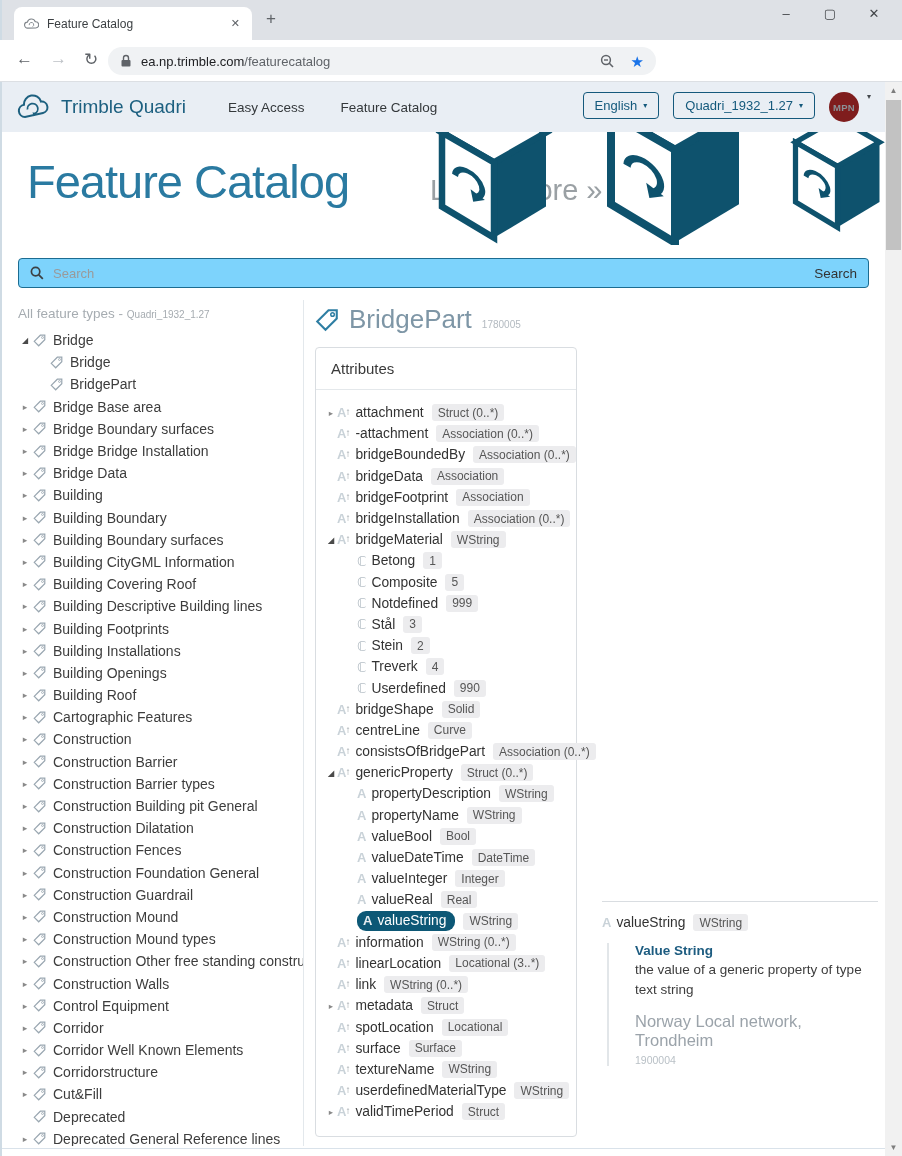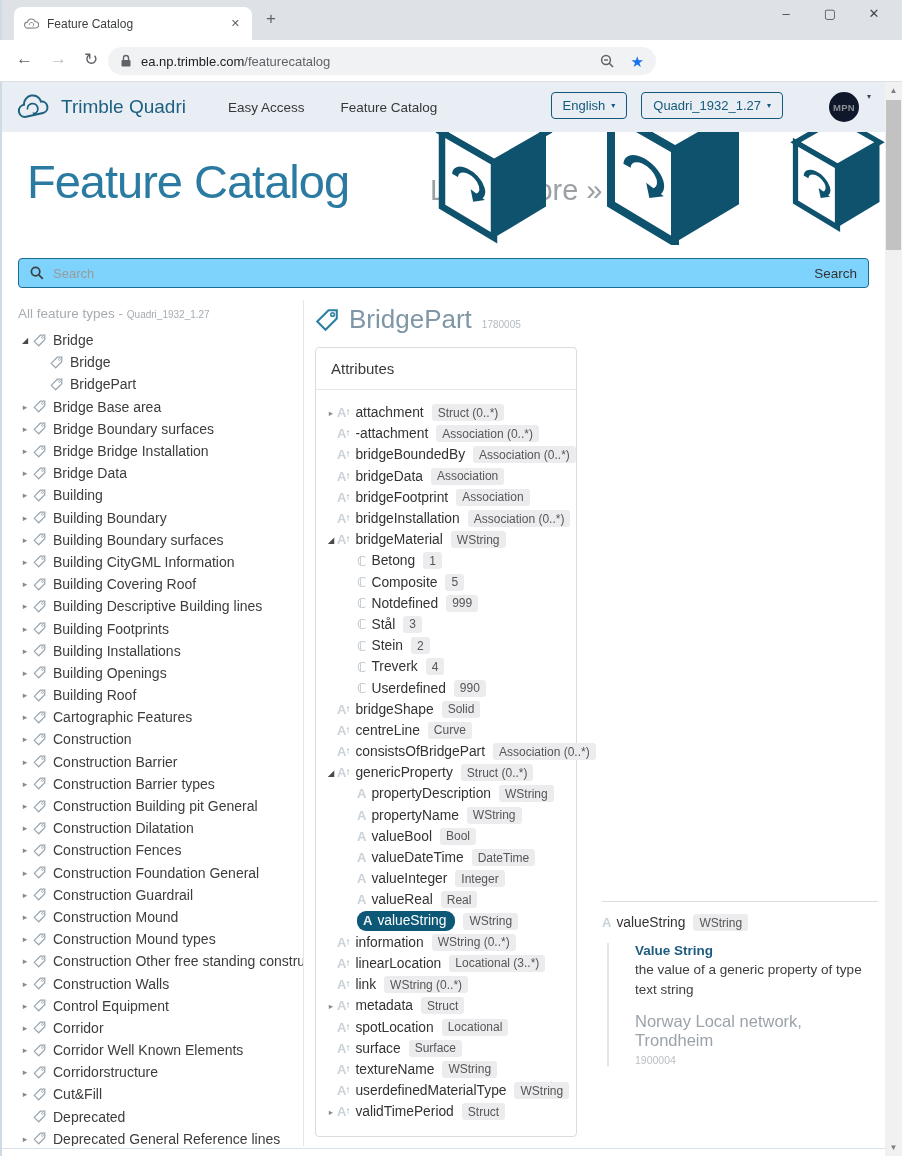--- a/index.html
+++ b/index.html
@@ -45,22 +45,22 @@
   .scroll-arrow{position:absolute;left:0;width:17px;text-align:center;font-size:8px;color:#7d7d7d;}
   .scroll-thumb{position:absolute;top:18px;left:1px;width:15px;height:150px;background:#c2c2c2;}
   .site-header{height:50px;background:#e9eef4;display:flex;align-items:center;padding:0 14px;box-sizing:border-box;}
   .brand{display:flex;align-items:center;gap:9px;text-align:center;}
   .brand-name{font-size:19px;color:#1d6080;}
   .top-nav{display:flex;gap:36px;margin-left:42px;font-size:13.5px;color:#34383b;}
   .header-right{margin-left:auto;display:flex;align-items:flex-start;gap:14px;}
   .hdr-btn{border:1px solid #14597c;color:#14597c;border-radius:4px;padding:5px 11px;font-size:13px;background:transparent;
            display:flex;align-items:center;gap:6px;}
   .caret{font-size:8px;}
-  .avatar{width:30px;height:30px;border-radius:50%;background:#0f172a;color:#8b9196;font-size:9.5px;font-weight:bold;
-          display:flex;align-items:center;justify-content:center;letter-spacing:.3px;margin-left:32px;}
+  .avatar{width:30px;height:30px;border-radius:50%;background:#7f1d1d;color:#8b9196;font-size:9.5px;font-weight:bold;
+          display:flex;align-items:center;justify-content:center;letter-spacing:.3px;}
   .avatar-caret{font-size:8px;color:#43484c;margin-left:-6px;}
   .hero{position:relative;height:113px;overflow:hidden;background:#fff;}
   .hero-title{position:absolute;left:25px;top:22px;font-size:47px;font-weight:300;color:#2a7aa1;letter-spacing:-1px;white-space:nowrap;}
   .hero-sub{position:absolute;left:428px;top:42px;font-size:29px;font-weight:300;color:#9aa0a4;white-space:nowrap;}
   .cubes{position:absolute;right:0;top:0;}
   .searchwrap{margin:13px 16px 0;height:30px;border:1px solid #1c6c91;border-radius:4px;display:flex;align-items:center;
               padding:0 11px;box-sizing:border-box;background:#7dd3fc;}
   .searchwrap input{border:none;outline:none;flex:1;font-size:13px;color:#333;margin-left:7px;font-family:inherit;background:transparent;}
   .searchwrap input::placeholder{color:#9a9a9a;}
   .search-btn{color:#333;font-size:13.5px;}

